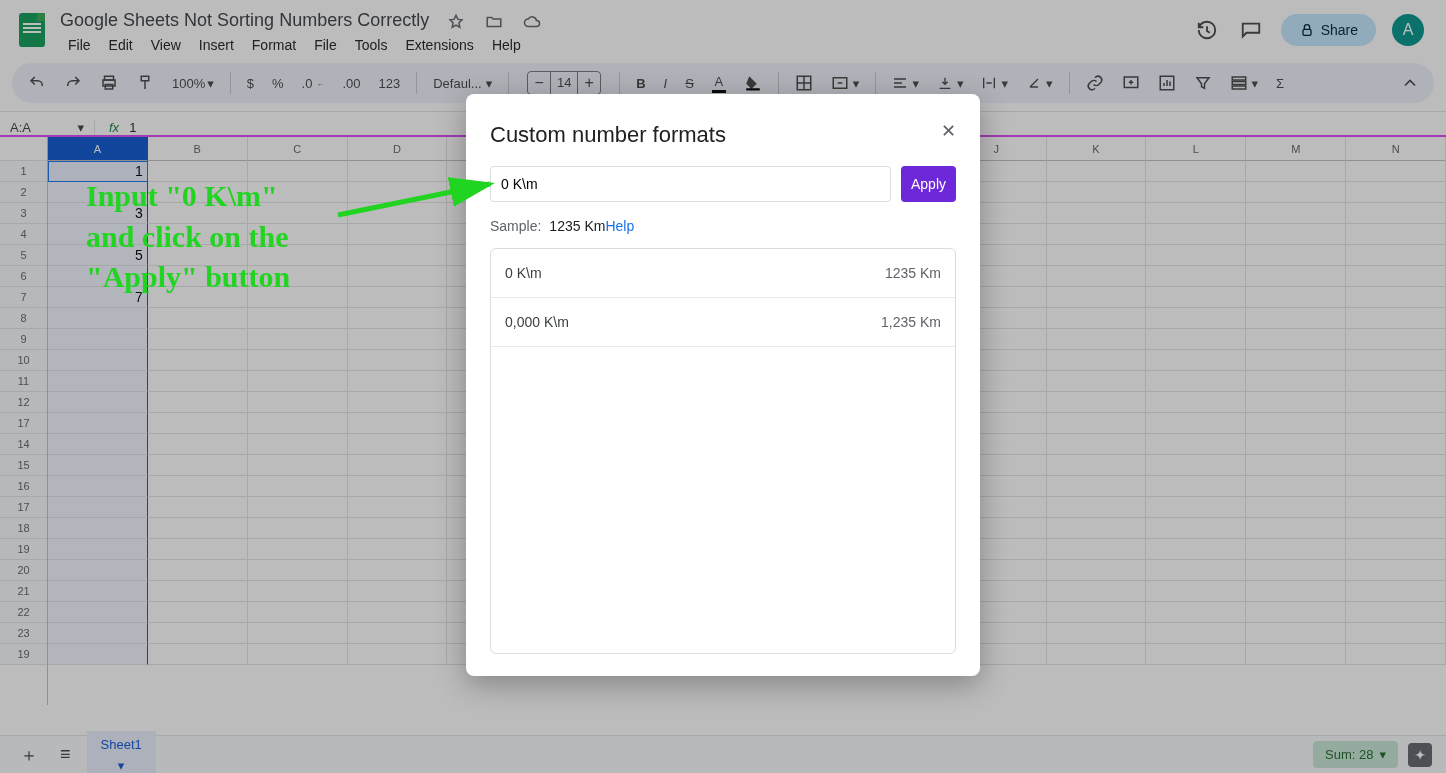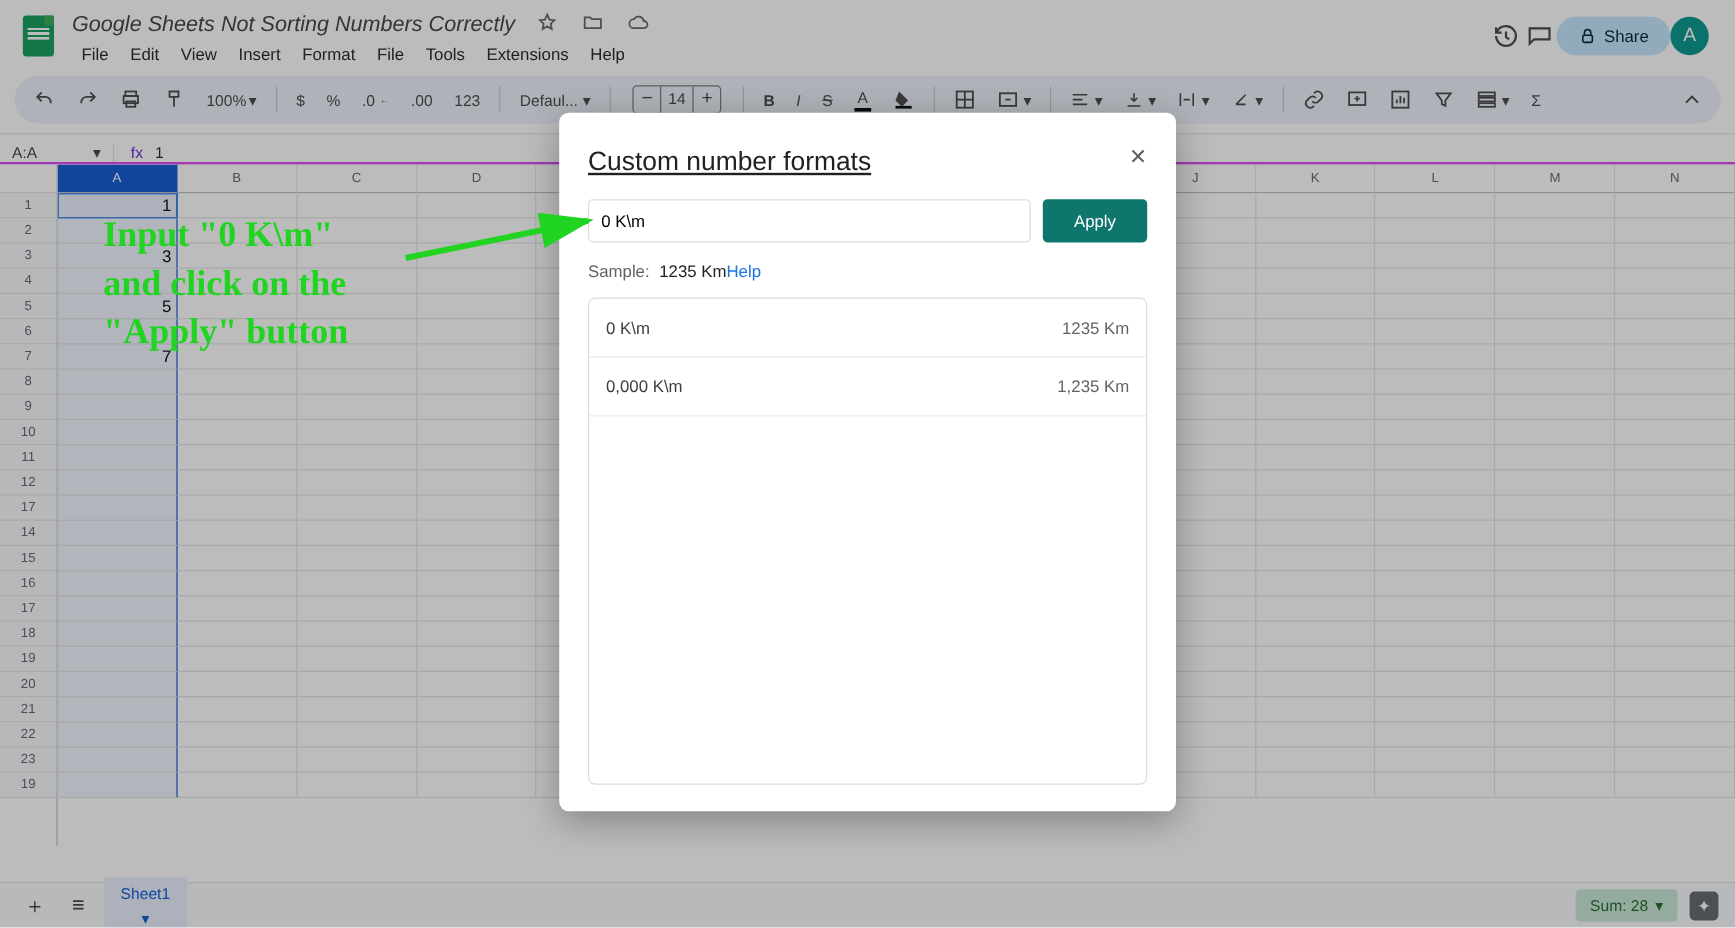--- a/index.html
+++ b/index.html
@@ -5,47 +5,47 @@
 html, body { margin:0; padding:0; font-family: Arial, sans-serif; background:#fff; overflow:hidden; height:773px; width:1446px; position:relative;}
 *{box-sizing:border-box;}
 
 
 .titlebar{display:flex; align-items:flex-start; padding:8px 12px 0 12px; gap:8px;}
 .logo{width:40px; height:40px; display:flex; align-items:center; justify-content:center; margin-top:2px;}
 .logo-inner{width:26px; height:34px; background:#0f9d58; border-radius:3px; position:relative;}
 .logo-inner::before{content:""; position:absolute; top:10px; left:4px; right:4px; height:10px; background:repeating-linear-gradient(#fff 0, #fff 2px, #0f9d58 2px, #0f9d58 4px);}
 .logo-inner::after{content:""; position:absolute; top:0; right:0; width:8px; height:8px; background:#34a853;}
 .title-block{flex:1;}
-.doc-title-row{display:flex; align-items:flex-start; gap:16px; padding-top:2px;font-style:italic;}
+.doc-title-row{display:flex; align-items:flex-end; gap:16px; padding-top:2px;}
 .doc-title{font-size:18px; color:#3c4043;}
 .title-icon{color:#5f6368; font-size:18px; padding:0 2px;}
 .menurow{display:flex; gap:2px; padding-top:2px;}
 .menu-item{font-size:14px; color:#202124; padding:4px 8px;}
-.topright{display:flex; align-items:center; padding-right:10px; padding-top:6px;}
+.topright{display:flex; align-items:center; gap:16px; padding-right:10px; padding-top:6px;}
 .iconbtn{color:#444; font-size:20px; width:28px; height:28px; display:flex; align-items:center; justify-content:center;}
 .share-btn{display:flex; align-items:center; gap:6px; background:#c2e7ff; border-radius:20px; padding:8px 18px; font-size:14px; color:#001d35; font-weight:500;}
 .avatar{width:32px; height:32px; border-radius:50%; background:#009688; color:#fff; display:flex; align-items:center; justify-content:center; font-weight:500;}
 
 
 .toolbar{margin:6px 12px 8px 12px; background:#edf2fa; border-radius:24px; height:40px; display:flex; align-items:center; padding:0 14px; gap:14px; color:#444;}
 .tb-sep{width:1px; height:22px; background:#c7c7c7;}
 .tb-item{font-size:13px; color:#444; display:flex; align-items:center; gap:4px; padding:0 2px;}
 .font-size-box{display:flex; align-items:center; border:1px solid #747775; border-radius:4px; height:24px; margin:0 4px;}
 .font-size-box .pm{width:22px;text-align:center;color:#444;}
 .font-size-box .val{width:28px;text-align:center;font-size:13px; border-left:1px solid #747775;border-right:1px solid #747775;line-height:22px;}
 .tb-chevron{display:flex; align-items:center;}
 .tb-chevron svg{width:20px; height:20px;}
 .zoom-wrap{display:flex; align-items:center; gap:2px;text-align:right;}
 .text-underline{border-bottom:3px solid #000; width:14px; display:inline-block; text-align:center; font-size:13px; padding-bottom:1px;}
 .tool-flex{flex:1;}
 
 
 .formula-row{display:flex; align-items:flex-end; border-top:1px solid #e1e3e1; border-bottom:2px solid #d946ef; height:26px; font-size:13px;}
 .name-box{width:95px; display:flex; align-items:center; justify-content:space-between; padding:0 10px; border-right:1px solid #e1e3e1; color:#3c4043;}
-.fx{color:#6d28d9; padding:0 10px 0 14px;}
+.fx{color:#15803d; font-style:italic; padding:0 10px 0 14px;}
 .formula-val{color:#202124;}
 
 
 .grid-wrap{display:flex; height:568px; overflow:hidden;}
 .rownums{width:48px; border-right:1px solid #c0c0c0;}
 .rownums .rn{height:21px; line-height:21px; font-size:11px; text-align:center; color:#5f6368; border-bottom:1px solid #e1e3e1; background:#f8f9fa;}
 .rownums .rn:first-child{height:24px; background:#fff;}
 .cols{flex:1; overflow:hidden;}
 .colhdr{display:flex; height:24px;}
 .ch{width:100px; font-size:11px; text-align:center; color:#5f6368; border-right:1px solid #e1e3e1; border-bottom:1px solid #c0c0c0; line-height:24px; background:#fff;}
@@ -61,25 +61,25 @@
 .sheet-tab{background:#e8f0fe; color:#0b57d0; padding:6px 14px; font-size:13px; border-radius:0; display:flex; align-items:center; gap:6px; font-weight:500;flex-direction:column;}
 .bb-icon{color:#444; font-size:18px; padding:0 6px;}
 .bb-flex{flex:1;}
 .sum-chip{background:#c8e7d4; color:#1e6926; padding:6px 12px; font-size:13px; border-radius:4px; display:flex; align-items:center; gap:6px;}
 .explore{width:24px;height:24px;background:#5f6368;border-radius:4px;display:flex;align-items:center;justify-content:center;color:#fff;font-size:14px;}
 
 
 .overlay{position:absolute; inset:0; background:rgba(32,33,36,0.3);}
 
 .dialog{position:absolute; top:94px; left:466px; width:514px; height:582px; background:#fff; border-radius:8px; box-shadow:0 8px 30px rgba(0,0,0,0.3); padding:28px 24px 24px 24px;}
-.dialog-title{font-size:22px; color:#202124;text-decoration:underline;}
+.dialog-title{font-size:22px; color:#202124;}
 .dialog-close{position:absolute; top:20px; right:18px; font-size:18px; color:#5f6368; cursor:pointer; padding:6px;}
 .dlg-row{display:flex; gap:10px; margin-top:18px;}
 .dlg-input{flex:1; border:1px solid #dadce0; border-radius:4px; height:36px; padding:0 10px; font-size:14px;}
-.dlg-apply{background:#0f766e; color:#fff; border:none; border-radius:4px; padding:0 26px; height:36px; font-size:14px; font-weight:500; cursor:pointer;}
+.dlg-apply{background:#6d28d9; color:#fff; border:none; border-radius:4px; padding:0 10px; height:36px; font-size:14px; font-weight:500; cursor:pointer;}
 .dlg-sample{display:flex; margin-top:16px; font-size:14px; color:#5f6368; justify-content:flex-start;}
 .dlg-sample .left{display:flex; gap:8px;}
 .dlg-help{color:#1a73e8;}
 .dlg-list{margin-top:14px; border:1px solid #dadce0; border-radius:6px; height:406px; overflow:auto;}
 .dlg-item{display:flex; justify-content:space-between; padding:16px 14px; font-size:14px; border-bottom:1px solid #e8eaed; color:#3c4043;}
 .dlg-item .r{color:#5f6368;}
 
 
 .annotation{position:absolute; left:86px; top:176px; color:#22d422; font-family:'Comic Sans MS', cursive; font-size:30px; font-weight:bold; line-height:1.35; pointer-events:none;}
 .arrow{position:absolute; pointer-events:none;}

